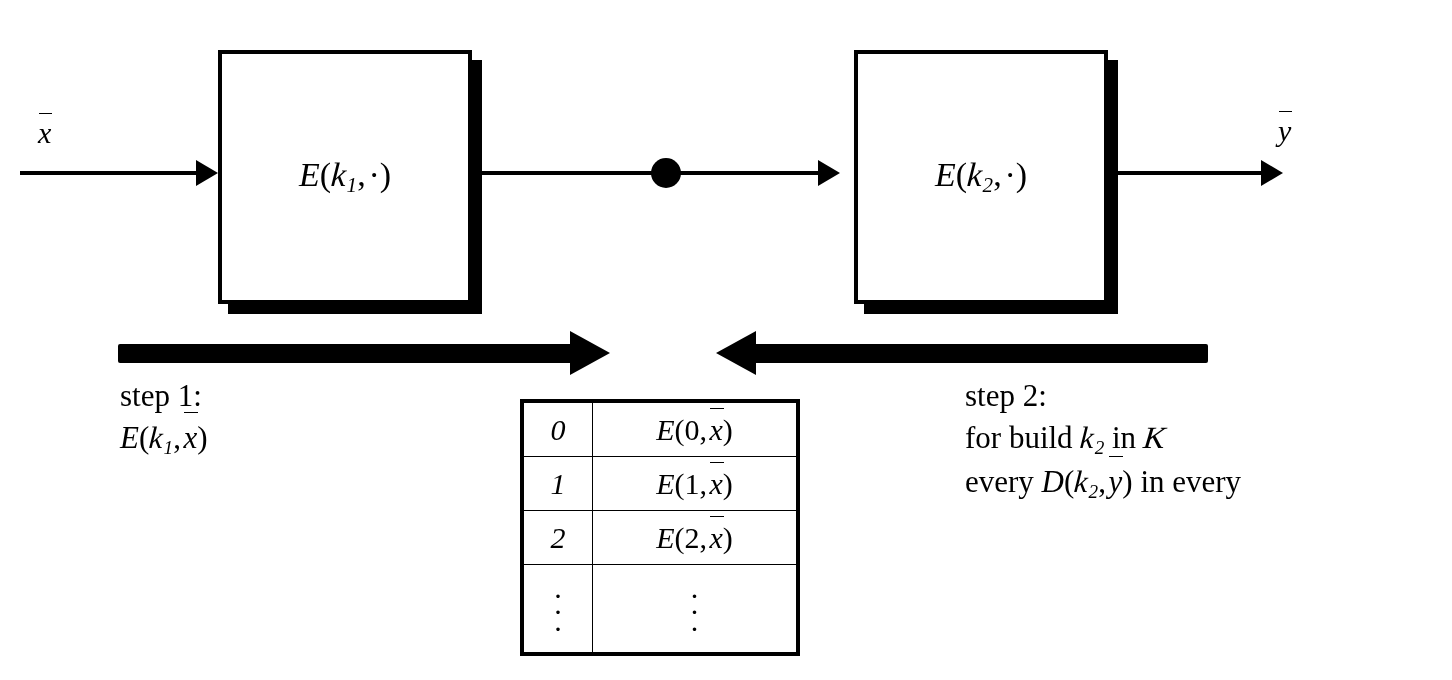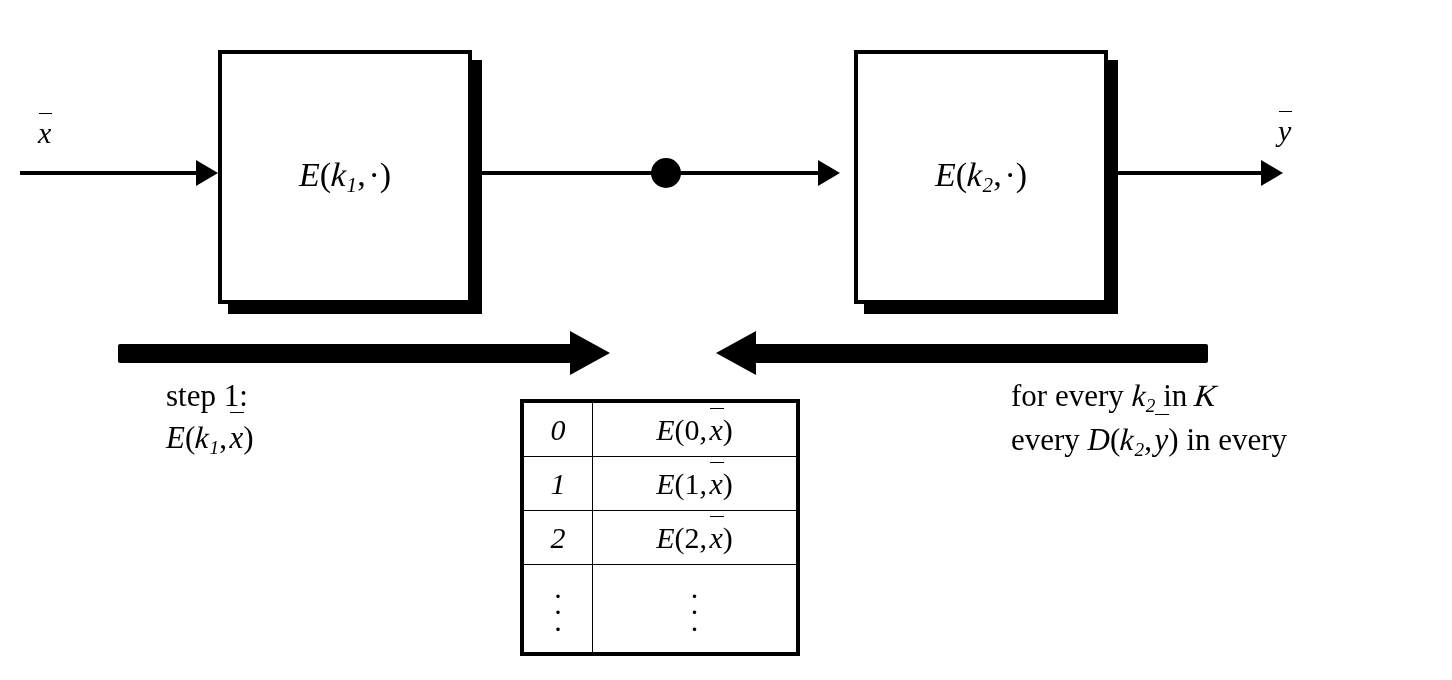--- a/index.html
+++ b/index.html
@@ -124,21 +124,20 @@
     font-style: italic;
     line-height: 1;
   }
 
   
   .step-block {
     position: absolute;
     font-size: 31px;
     line-height: 1.36;
     white-space: nowrap;
-    margin-left: 46px;
   }
   .step-block .caption-line { display: block; }
 
   
   .lookup-table {
     position: absolute;
     border: 4px solid #000000;
     box-sizing: border-box;
     background: #ffffff;
   }
@@ -208,21 +207,22 @@
     <div class="head-l" style="left:0;"></div>
     <div class="shaft" style="left:37px; width:455px;"></div>
   </div>
 
   <div class="step-block" style="left:120px; top:375px;">
     <span class="caption-line">step 1:</span>
     <span class="caption-line"><span class="mi">E</span><span class="mup">(</span><span class="kscript">k</span><span class="sub">1</span><span class="mup">, </span><span class="ovl">x</span><span class="mup">)</span></span>
   </div>
 
   <div class="step-block" style="left:965px; top:375px;">
-    <span class="caption-line"><span>for every </span><span class="kscript">k</span><span class="sub">2</span><span> in </span><span class="calK">K</span></span>
+    <span class="caption-line">step 2:</span>
+    <span class="caption-line"><span>for build </span><span class="kscript">k</span><span class="sub">2</span><span> in </span><span class="calK">K</span></span>
     <span class="caption-line"><span>every </span><span class="mi">D</span><span class="mup">(</span><span class="kscript">k</span><span class="sub">2</span><span class="mup">, </span><span class="ovl">y</span><span class="mup">)</span><span> in every</span></span>
   </div>
 
   <div class="lookup-table" style="left:520px; top:399px; width:280px; height:257px;">
     <table>
       <tbody>
           <tr>
         <td class="col-key">0</td>
         <td><span class="mi">E</span><span class="mup">(0, </span><span class="ovl">x</span><span class="mup">)</span></td>
       </tr>

